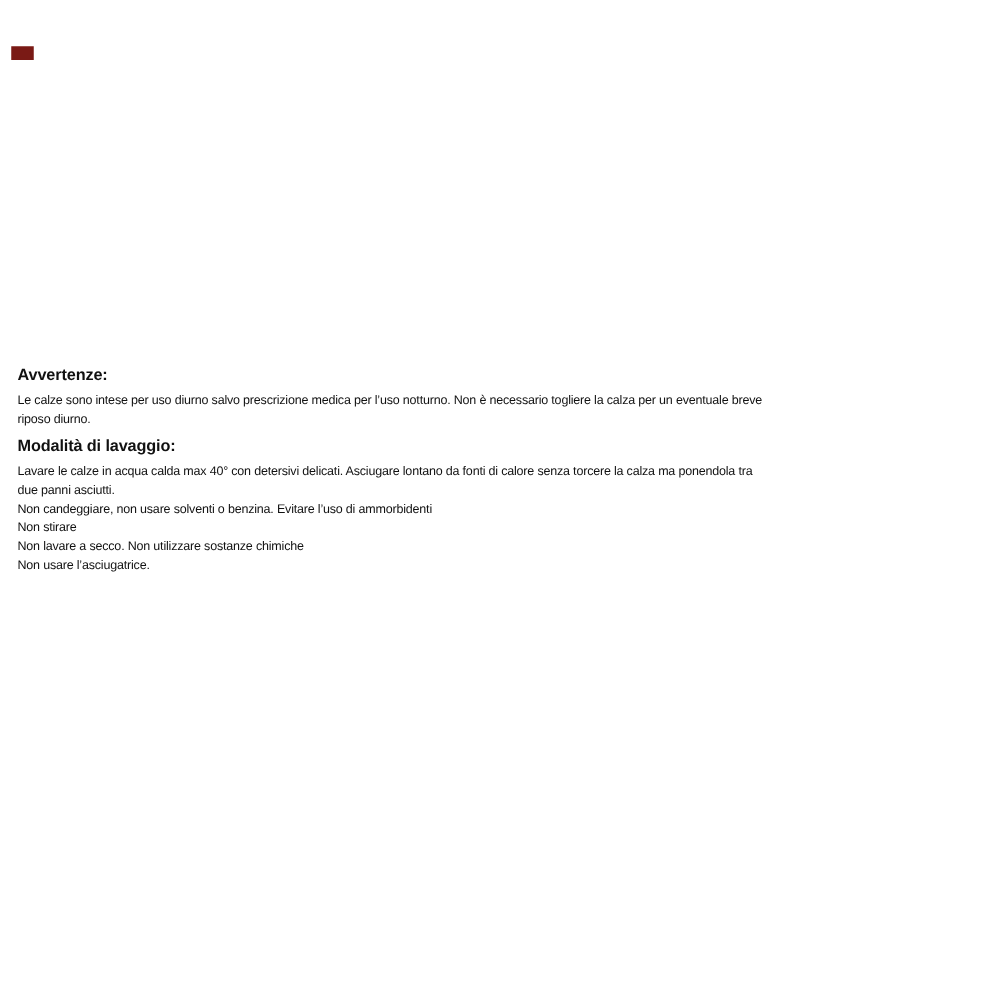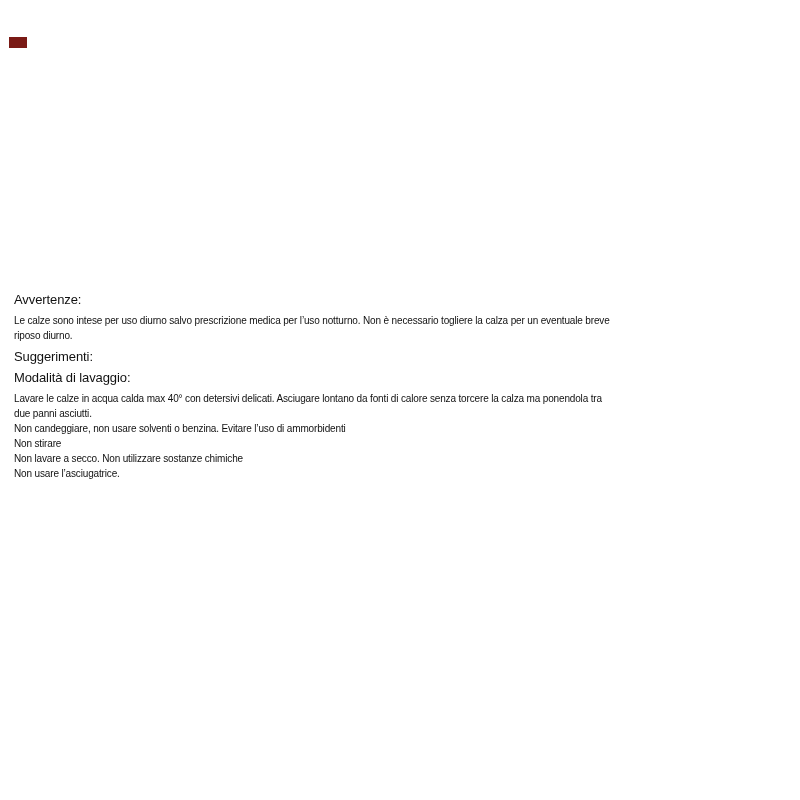--- a/index.html
+++ b/index.html
@@ -25,21 +25,21 @@
   }
   .care-instructions {
     position: absolute;
     left: 14px;
     top: 292px;
     width: 774px;
   }
   .care-instructions h3 {
     font-size: 13px;
     line-height: 15px;
-    font-weight: 400;
+    font-weight: 700;
     letter-spacing: -0.1px;
     margin: 0 0 6px 0;
   }
   .care-instructions p {
     font-size: 10px;
     line-height: 15px;
     letter-spacing: -0.15px;
     margin: 0 0 6px 0;
     white-space: pre-line;
   }
@@ -51,21 +51,20 @@
 
 <div class="care-instructions">
 
   <section>
     <h3>Avvertenze:</h3>
     <p>Le calze sono intese per uso diurno salvo prescrizione medica per l’uso notturno. Non è necessario togliere la calza per un eventuale breve
 riposo diurno.</p>
   </section>
 
   <section>
-    <h3>Suggerimenti:</h3>
   </section>
 
   <section>
     <h3>Modalità di lavaggio:</h3>
     <p>Lavare le calze in acqua calda max 40° con detersivi delicati. Asciugare lontano da fonti di calore senza torcere la calza ma ponendola tra
 due panni asciutti.
 Non candeggiare, non usare solventi o benzina. Evitare l’uso di ammorbidenti
 Non stirare
 Non lavare a secco. Non utilizzare sostanze chimiche
 Non usare l’asciugatrice.</p>

